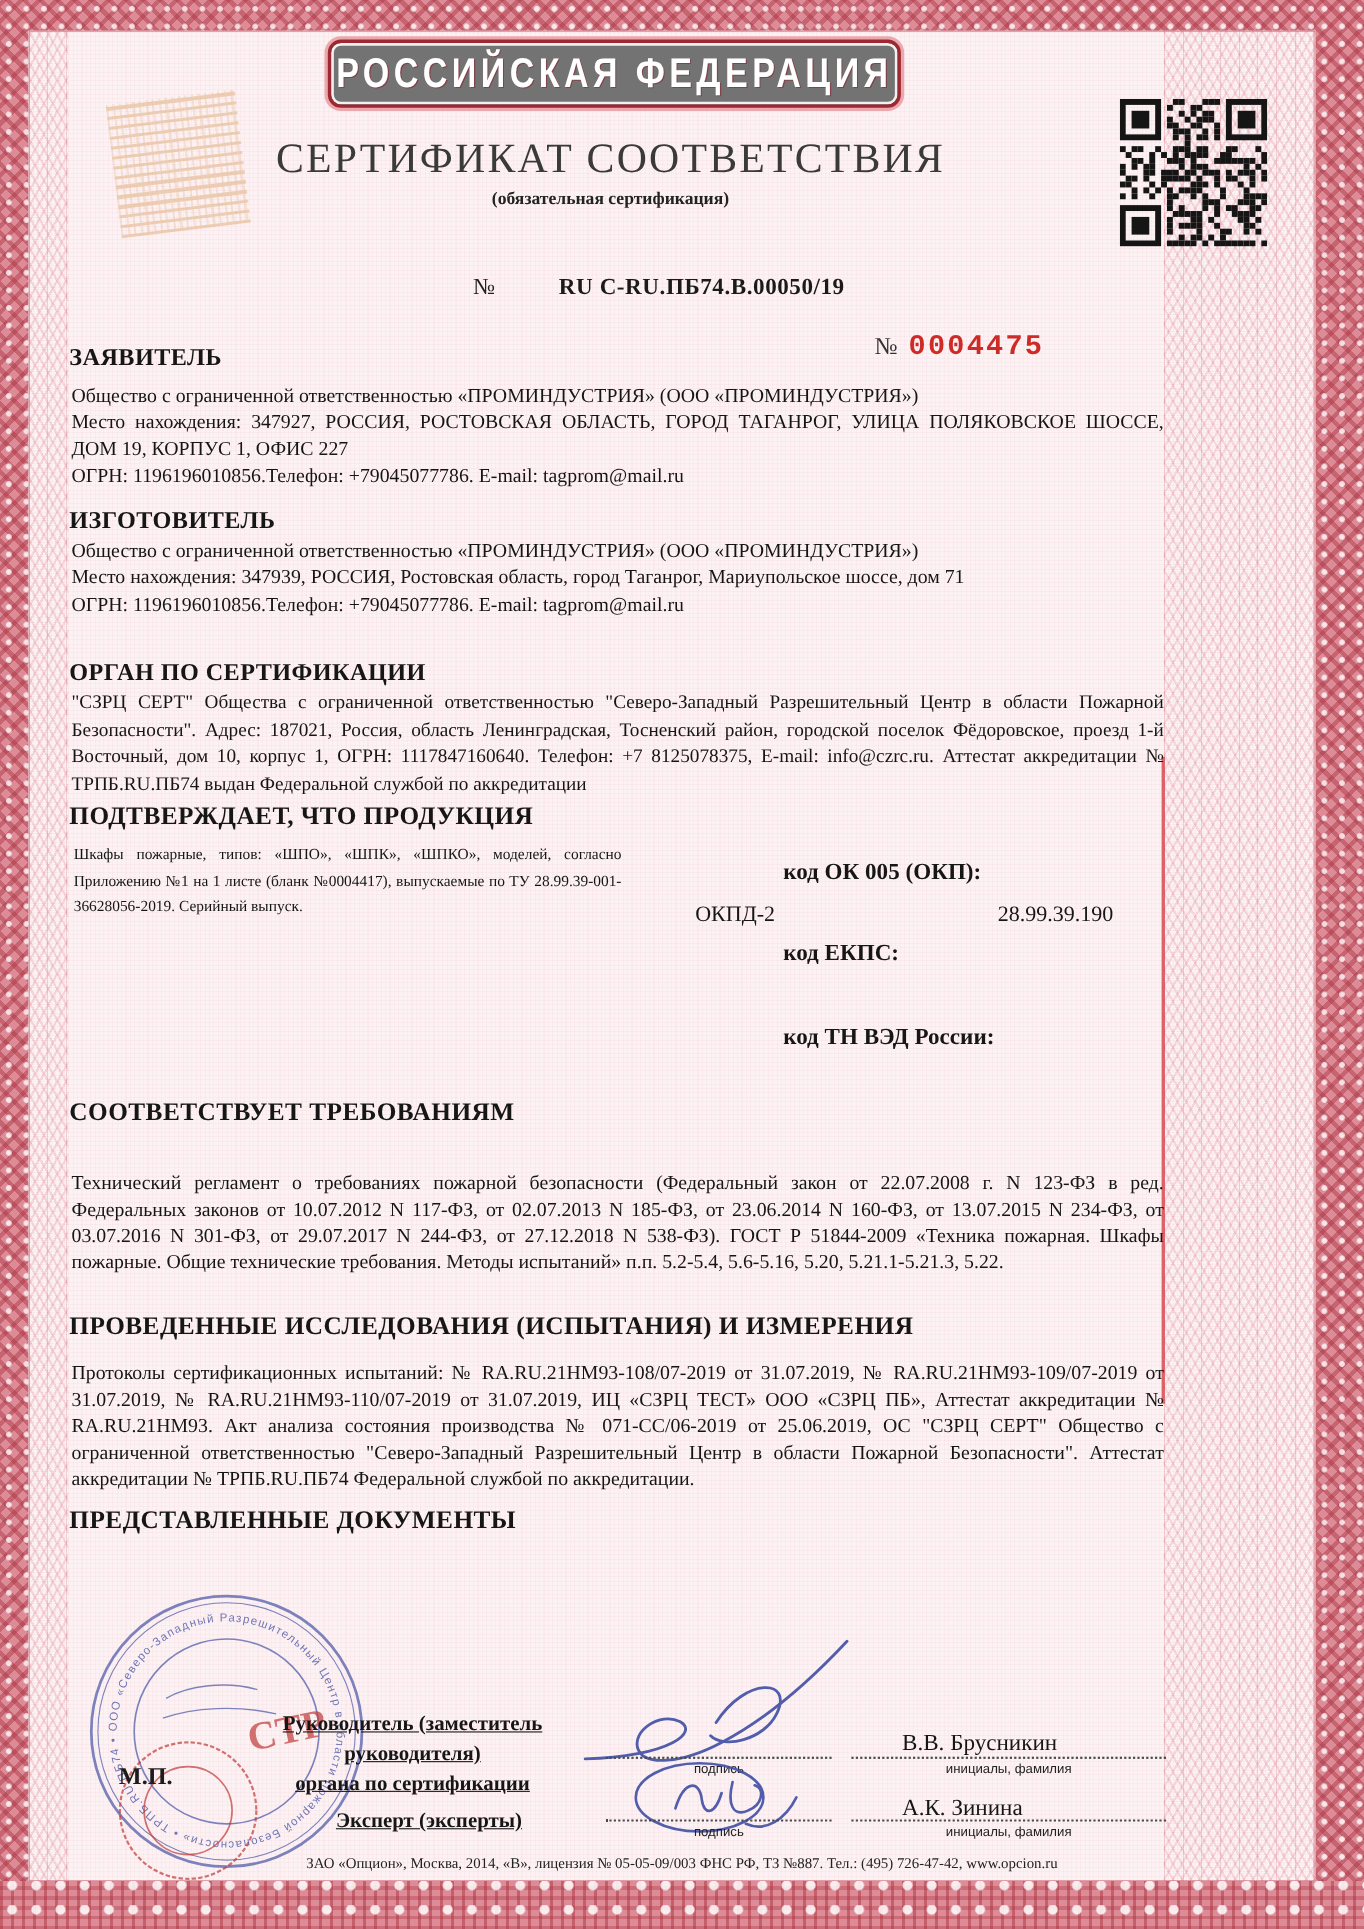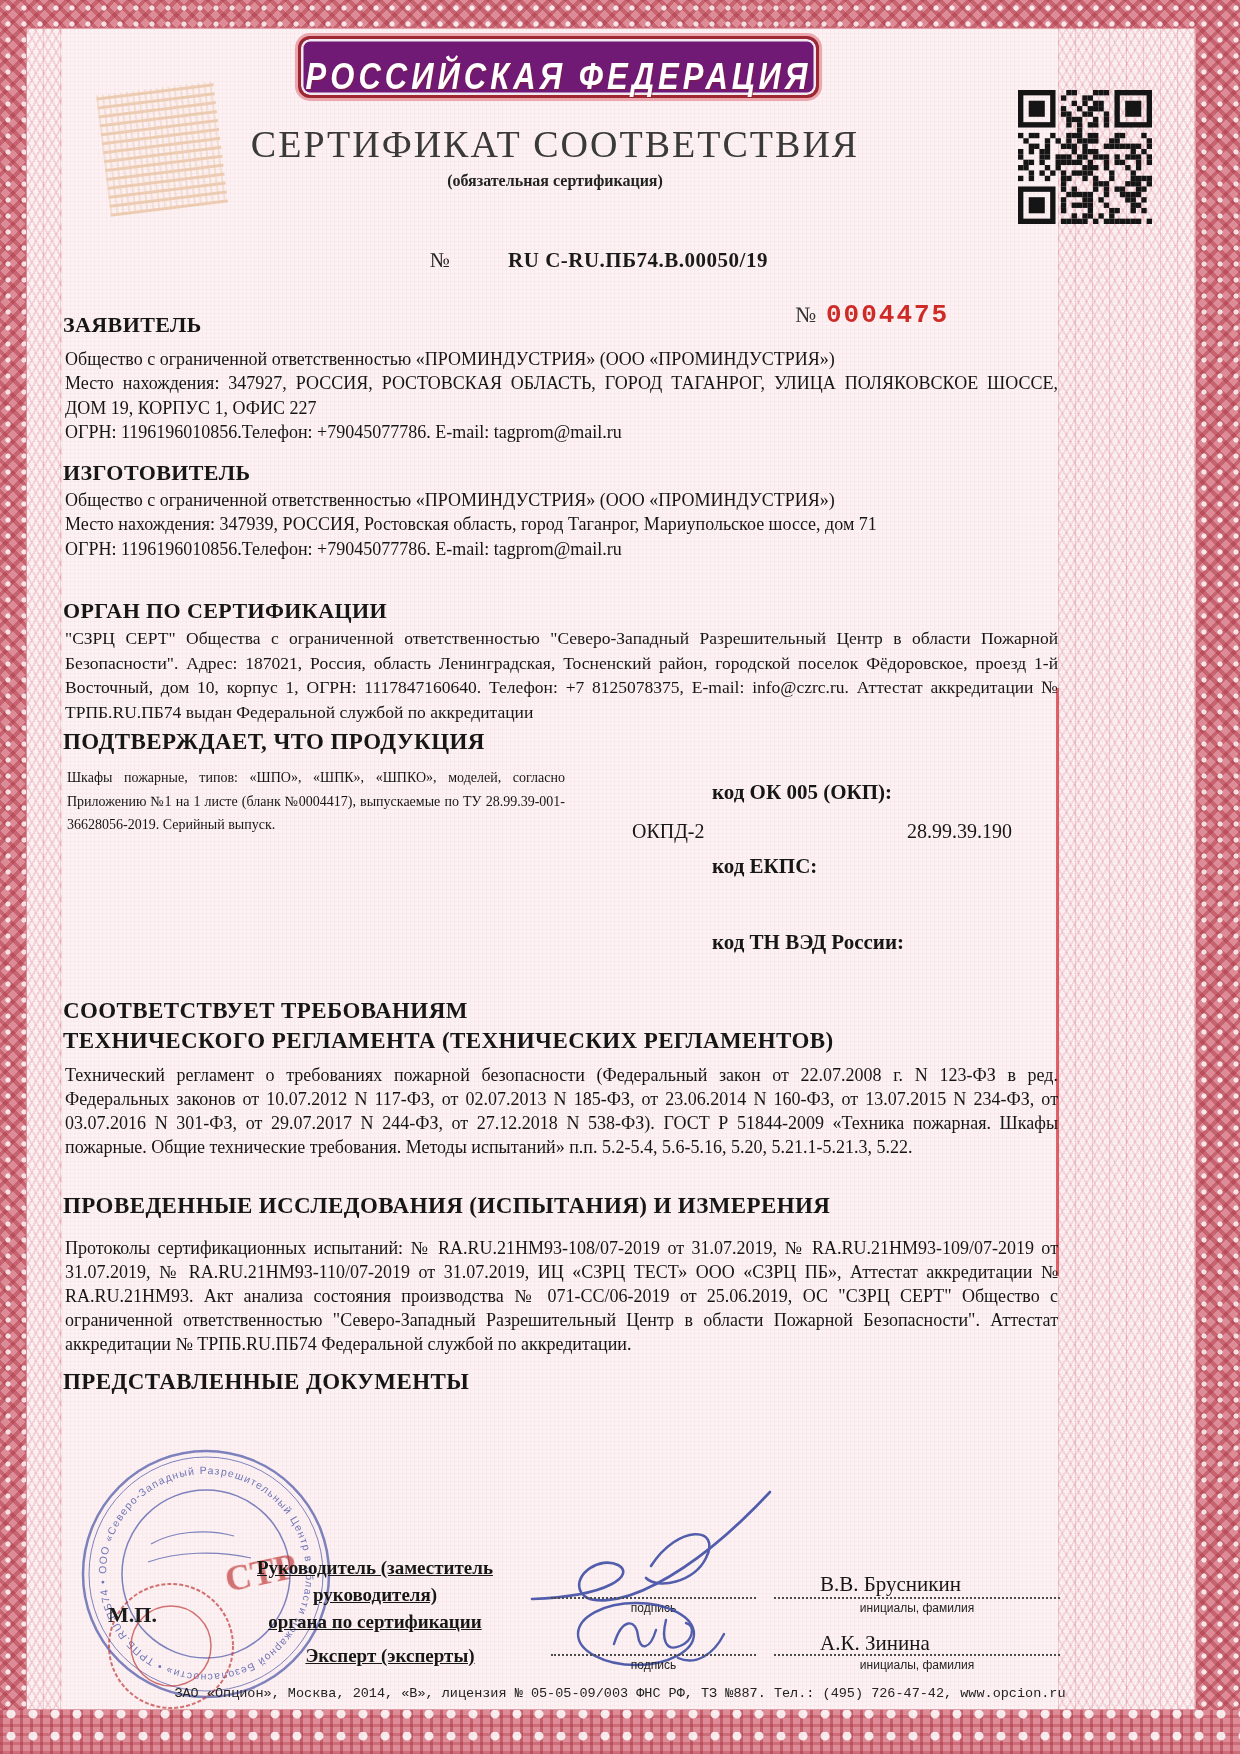--- a/index.html
+++ b/index.html
@@ -33,23 +33,23 @@
       repeating-linear-gradient(-60deg, rgba(214,112,127,.20) 0 2px, transparent 2px 7px),
       repeating-linear-gradient(90deg, rgba(214,112,127,.28) 0 1px, transparent 1px 17px);}
   .wave.l{left:26px;top:28px;bottom:44px;width:36px;}
   .wave.r{left:1058px;top:28px;bottom:44px;width:138px;}
   .redline{position:absolute;left:1056px;top:688px;width:3px;height:588px;background:#d84850;opacity:.85;}
   .watermark{position:absolute;left:103px;top:88px;width:118px;height:122px;opacity:.4;
     transform:rotate(-7deg);filter:blur(.6px);
     background-image:repeating-linear-gradient(0deg,#d79a55 0 3px,transparent 3px 9px),
       repeating-linear-gradient(90deg, rgba(215,154,85,.5) 0 2px, transparent 2px 6px);}
   
-  .banner{position:absolute;left:298px;top:36px;width:515px;height:56px;background:#701a75;
-    border:3px solid #9d2832;border-radius:12px;display:flex;align-items:flex-end;justify-content:center;
-    box-shadow:inset 0 0 0 2.5px rgba(255,255,255,.9), 0 0 0 3px rgba(230,150,158,.8);font-style:italic;}
+  .banner{position:absolute;left:298px;top:36px;width:515px;height:56px;background:#737373;
+    border:3px solid #9d2832;border-radius:12px;display:flex;align-items:center;justify-content:center;
+    box-shadow:inset 0 0 0 2.5px rgba(255,255,255,.9), 0 0 0 3px rgba(230,150,158,.8);}
   .banner span{font-family:"Liberation Sans",sans-serif;font-weight:bold;font-size:31px;color:#ffffff;
     letter-spacing:4px;transform:scaleY(1.22);text-shadow:1px 1px 0 rgba(140,30,40,.55);white-space:nowrap;}
   .title{position:absolute;left:140px;width:830px;top:122px;text-align:center;font-size:38px;
     color:#3a3a3a;letter-spacing:2px;}
   .subtitle{position:absolute;left:140px;width:830px;top:172px;text-align:center;font-size:16px;
     font-weight:bold;color:#222;}
   .qr{position:absolute;left:1018px;top:90px;width:134px;height:134px;}
   .certline{position:absolute;left:430px;top:248px;display:flex;align-items:baseline;}
   .certline .no{font-size:21px;color:#222;}
   .certline .val{font-size:21px;color:#1a1a1a;margin-left:58px;letter-spacing:.5px;font-weight:bold;}
@@ -67,21 +67,21 @@
   .validity .sm{font-size:20px;margin-left:19px;}
   .validity .dt{font-size:20px;margin-left:24px;letter-spacing:.5px;}
   .validity .sm2{font-size:20px;margin-left:60px;}
   .validity .dt2{font-size:20px;margin-left:38px;letter-spacing:.5px;}
   .role{position:absolute;font-weight:bold;font-size:19px;color:#161616;text-align:center;line-height:27px;text-decoration:underline;}
   .sigline{position:absolute;border-top:2px dotted #4a4a4a;}
   .siglabel{position:absolute;font-family:"Liberation Sans",sans-serif;font-size:12px;color:#222;text-align:center;}
   .siglibrname{position:absolute;font-size:21px;color:#161616;}
   .mp{position:absolute;left:108px;top:1602px;font-weight:bold;font-size:22px;}
   .footer{position:absolute;left:60px;top:1686px;width:1120px;text-align:center;
-    font-family:Liberation Mono, monospace;font-size:13.5px;color:#222;}
+    font-family:Liberation Serif, serif;font-size:13.5px;color:#222;}
   svg.overlay{position:absolute;overflow:visible;}
 </style>
 </head>
 <body>
 
 <div class="page">
 
   <div class="band top"></div>
   <div class="band left"></div>
   <div class="band right"></div>
@@ -346,21 +346,20 @@
   <div class="h" style="left:63px;top:729px;font-size:23px;">ПОДТВЕРЖДАЕТ, ЧТО ПРОДУКЦИЯ</div>
   <div class="p" style="left:67px;top:766px;width:498px;font-size:14px;line-height:23.5px;">Шкафы пожарные, типов: «ШПО», «ШПК», «ШПКО», моделей, согласно Приложению №1 на 1 листе (бланк №0004417), выпускаемые по ТУ 28.99.39-001-36628056-2019. Серийный выпуск.</div>
 
   <div class="codes-label" style="left:712px;top:780px;">код ОК 005 (ОКП):</div>
   <div class="codes-plain" style="left:632px;top:820px;">ОКПД-2</div>
   <div class="codes-plain" style="left:860px;top:820px;width:152px;text-align:right;">28.99.39.190</div>
   <div class="codes-label" style="left:712px;top:854px;">код ЕКПС:</div>
   <div class="codes-label" style="left:712px;top:930px;">код ТН ВЭД России:</div>
 
   <div class="h" style="left:63px;top:998px;font-size:23px;">СООТВЕТСТВУЕТ ТРЕБОВАНИЯМ</div>
-  <div class="h" style="left:63px;top:1028px;font-size:23px;">ТЕХНИЧЕСКОГО РЕГЛАМЕНТА (ТЕХНИЧЕСКИХ РЕГЛАМЕНТОВ)</div>
   <div class="p" style="left:65px;top:1063px;width:993px;font-size:18px;line-height:24px;">Технический регламент о требованиях пожарной безопасности (Федеральный закон от 22.07.2008 г. N 123-ФЗ в ред. Федеральных законов от 10.07.2012 N 117-ФЗ, от 02.07.2013 N 185-ФЗ, от 23.06.2014 N 160-ФЗ, от 13.07.2015 N 234-ФЗ, от 03.07.2016 N 301-ФЗ, от 29.07.2017 N 244-ФЗ, от 27.12.2018 N 538-ФЗ). ГОСТ Р 51844-2009 «Техника пожарная. Шкафы пожарные. Общие технические требования. Методы испытаний» п.п.  5.2-5.4, 5.6-5.16, 5.20, 5.21.1-5.21.3, 5.22.</div>
 
   <div class="h" style="left:63px;top:1193px;font-size:23px;">ПРОВЕДЕННЫЕ ИССЛЕДОВАНИЯ (ИСПЫТАНИЯ) И ИЗМЕРЕНИЯ</div>
   <div class="p" style="left:65px;top:1236px;width:993px;font-size:18px;line-height:24px;">Протоколы сертификационных испытаний: № RA.RU.21НМ93-108/07-2019 от 31.07.2019, № RA.RU.21НМ93-109/07-2019 от 31.07.2019, № RA.RU.21НМ93-110/07-2019 от 31.07.2019, ИЦ «СЗРЦ ТЕСТ» ООО «СЗРЦ ПБ», Аттестат аккредитации № RA.RU.21НМ93. Акт анализа состояния производства № 071-СС/06-2019 от 25.06.2019, ОС "СЗРЦ СЕРТ" Общество с ограниченной ответственностью "Северо-Западный Разрешительный Центр в области Пожарной Безопасности". Аттестат аккредитации № ТРПБ.RU.ПБ74 Федеральной службой по аккредитации.</div>
 
   <div class="h" style="left:63px;top:1369px;font-size:23px;">ПРЕДСТАВЛЕННЫЕ ДОКУМЕНТЫ</div>
 
   <svg class="overlay" style="left:56px;top:1424px;" width="300" height="300" viewBox="0 0 300 300" xmlns="http://www.w3.org/2000/svg">
     <defs>
       <path id="ringpath" d="M150,150 m-100,0 a100,100 0 1,1 200,0 a100,100 0 1,1 -200,0"></path>

